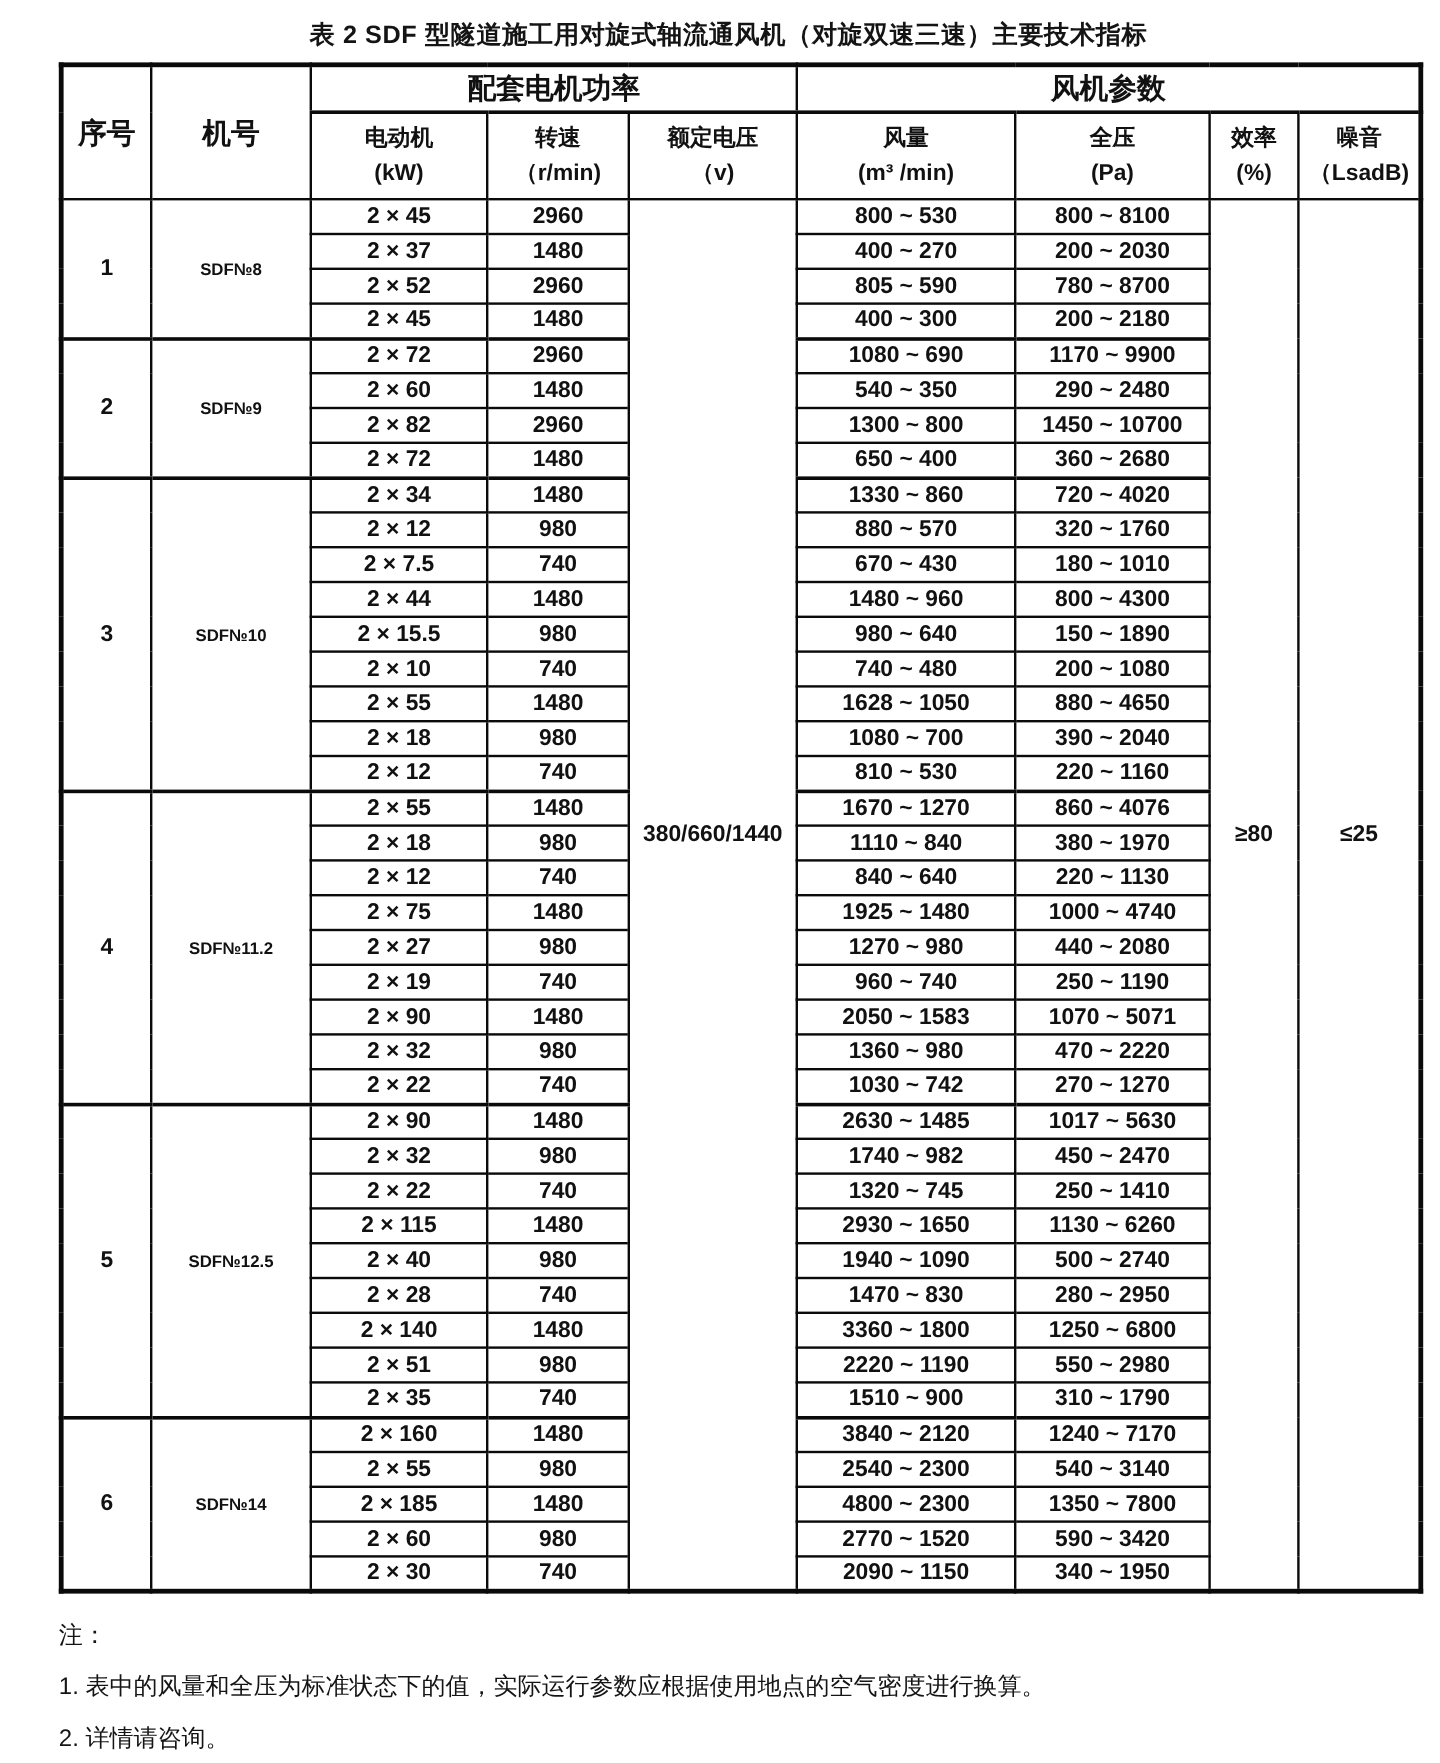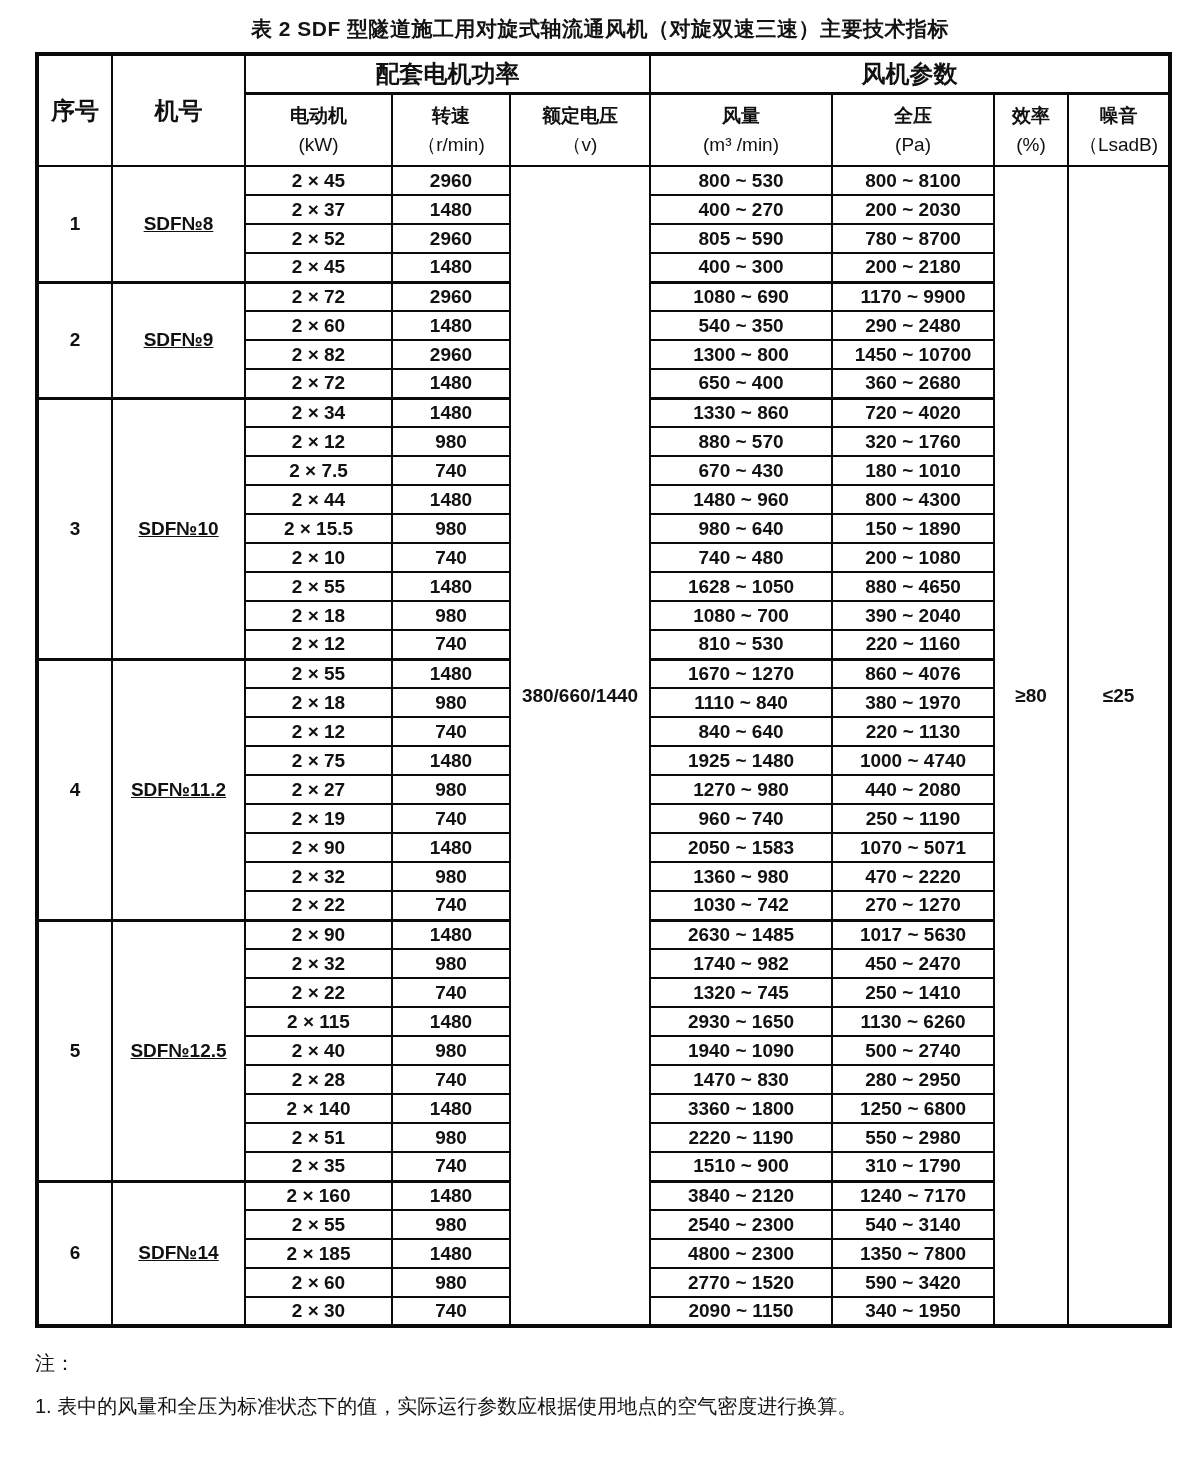--- a/index.html
+++ b/index.html
@@ -8,20 +8,21 @@
     background: #ffffff;
     color: #000000;
     font-family: "Liberation Sans", "DejaVu Sans", sans-serif;
   }
   .page {
     width: 1200px;
     height: 1469px;
     background: #ffffff;
     overflow: hidden;
     box-sizing: border-box;
+    padding-left: 14px;
   }
   .title {
     text-align: center;
     font-size: 21px;
     font-weight: bold;
     color: #141414;
     padding-top: 15px;
     height: 30px;
     letter-spacing: 0.5px;
   }
@@ -37,27 +38,27 @@
     text-align: center;
     vertical-align: middle;
     padding: 0;
     font-weight: bold;
     color: #111111;
     overflow: hidden;
     white-space: nowrap;
   }
   tr.h1 th { height: 36px; font-size: 24px; }
   tr.h2 th { height: 70px; font-size: 19px; line-height: 1.55; border-top-width: 3px; }
-  tr.h2 th .unit { font-weight: normal; }
+  tr.h2 th .unit { font-weight: bold; }
   tbody tr { height: 29px; }
   tbody td { font-size: 19px; }
   tbody tr.group-first td, tbody tr.group-first th { border-top-width: 3px; }
   tbody tr:first-child td, tbody tr:first-child th { border-top-width: 2px; }
   tbody th.serial { font-size: 19px; }
-  tbody th.model { font-size: 19px; text-decoration: underline; }
+  tbody th.model { font-size: 14px; }
   td.merged-tall span.nudge {
     display: inline-block;
     transform: translateY(-50px);
     font-size: 19px;
     font-weight: bold;
   }
   .notes {
     margin: 22px 0 0 35px;
     font-size: 20px;
     font-weight: normal;
@@ -377,15 +378,16 @@
           <td>740</td>
           <td>2090 ~ 1150</td>
           <td>340 ~ 1950</td>
         </tr>
       </tbody>
   </table>
 
   <div class="notes">
     <div class="note-line">注：</div>
     <div class="note-line">1. 表中的风量和全压为标准状态下的值，实际运行参数应根据使用地点的空气密度进行换算。</div>
+    <div class="note-line">2. 详情请咨询。</div>
   </div>
 
 </div>
 
 </body></html>

